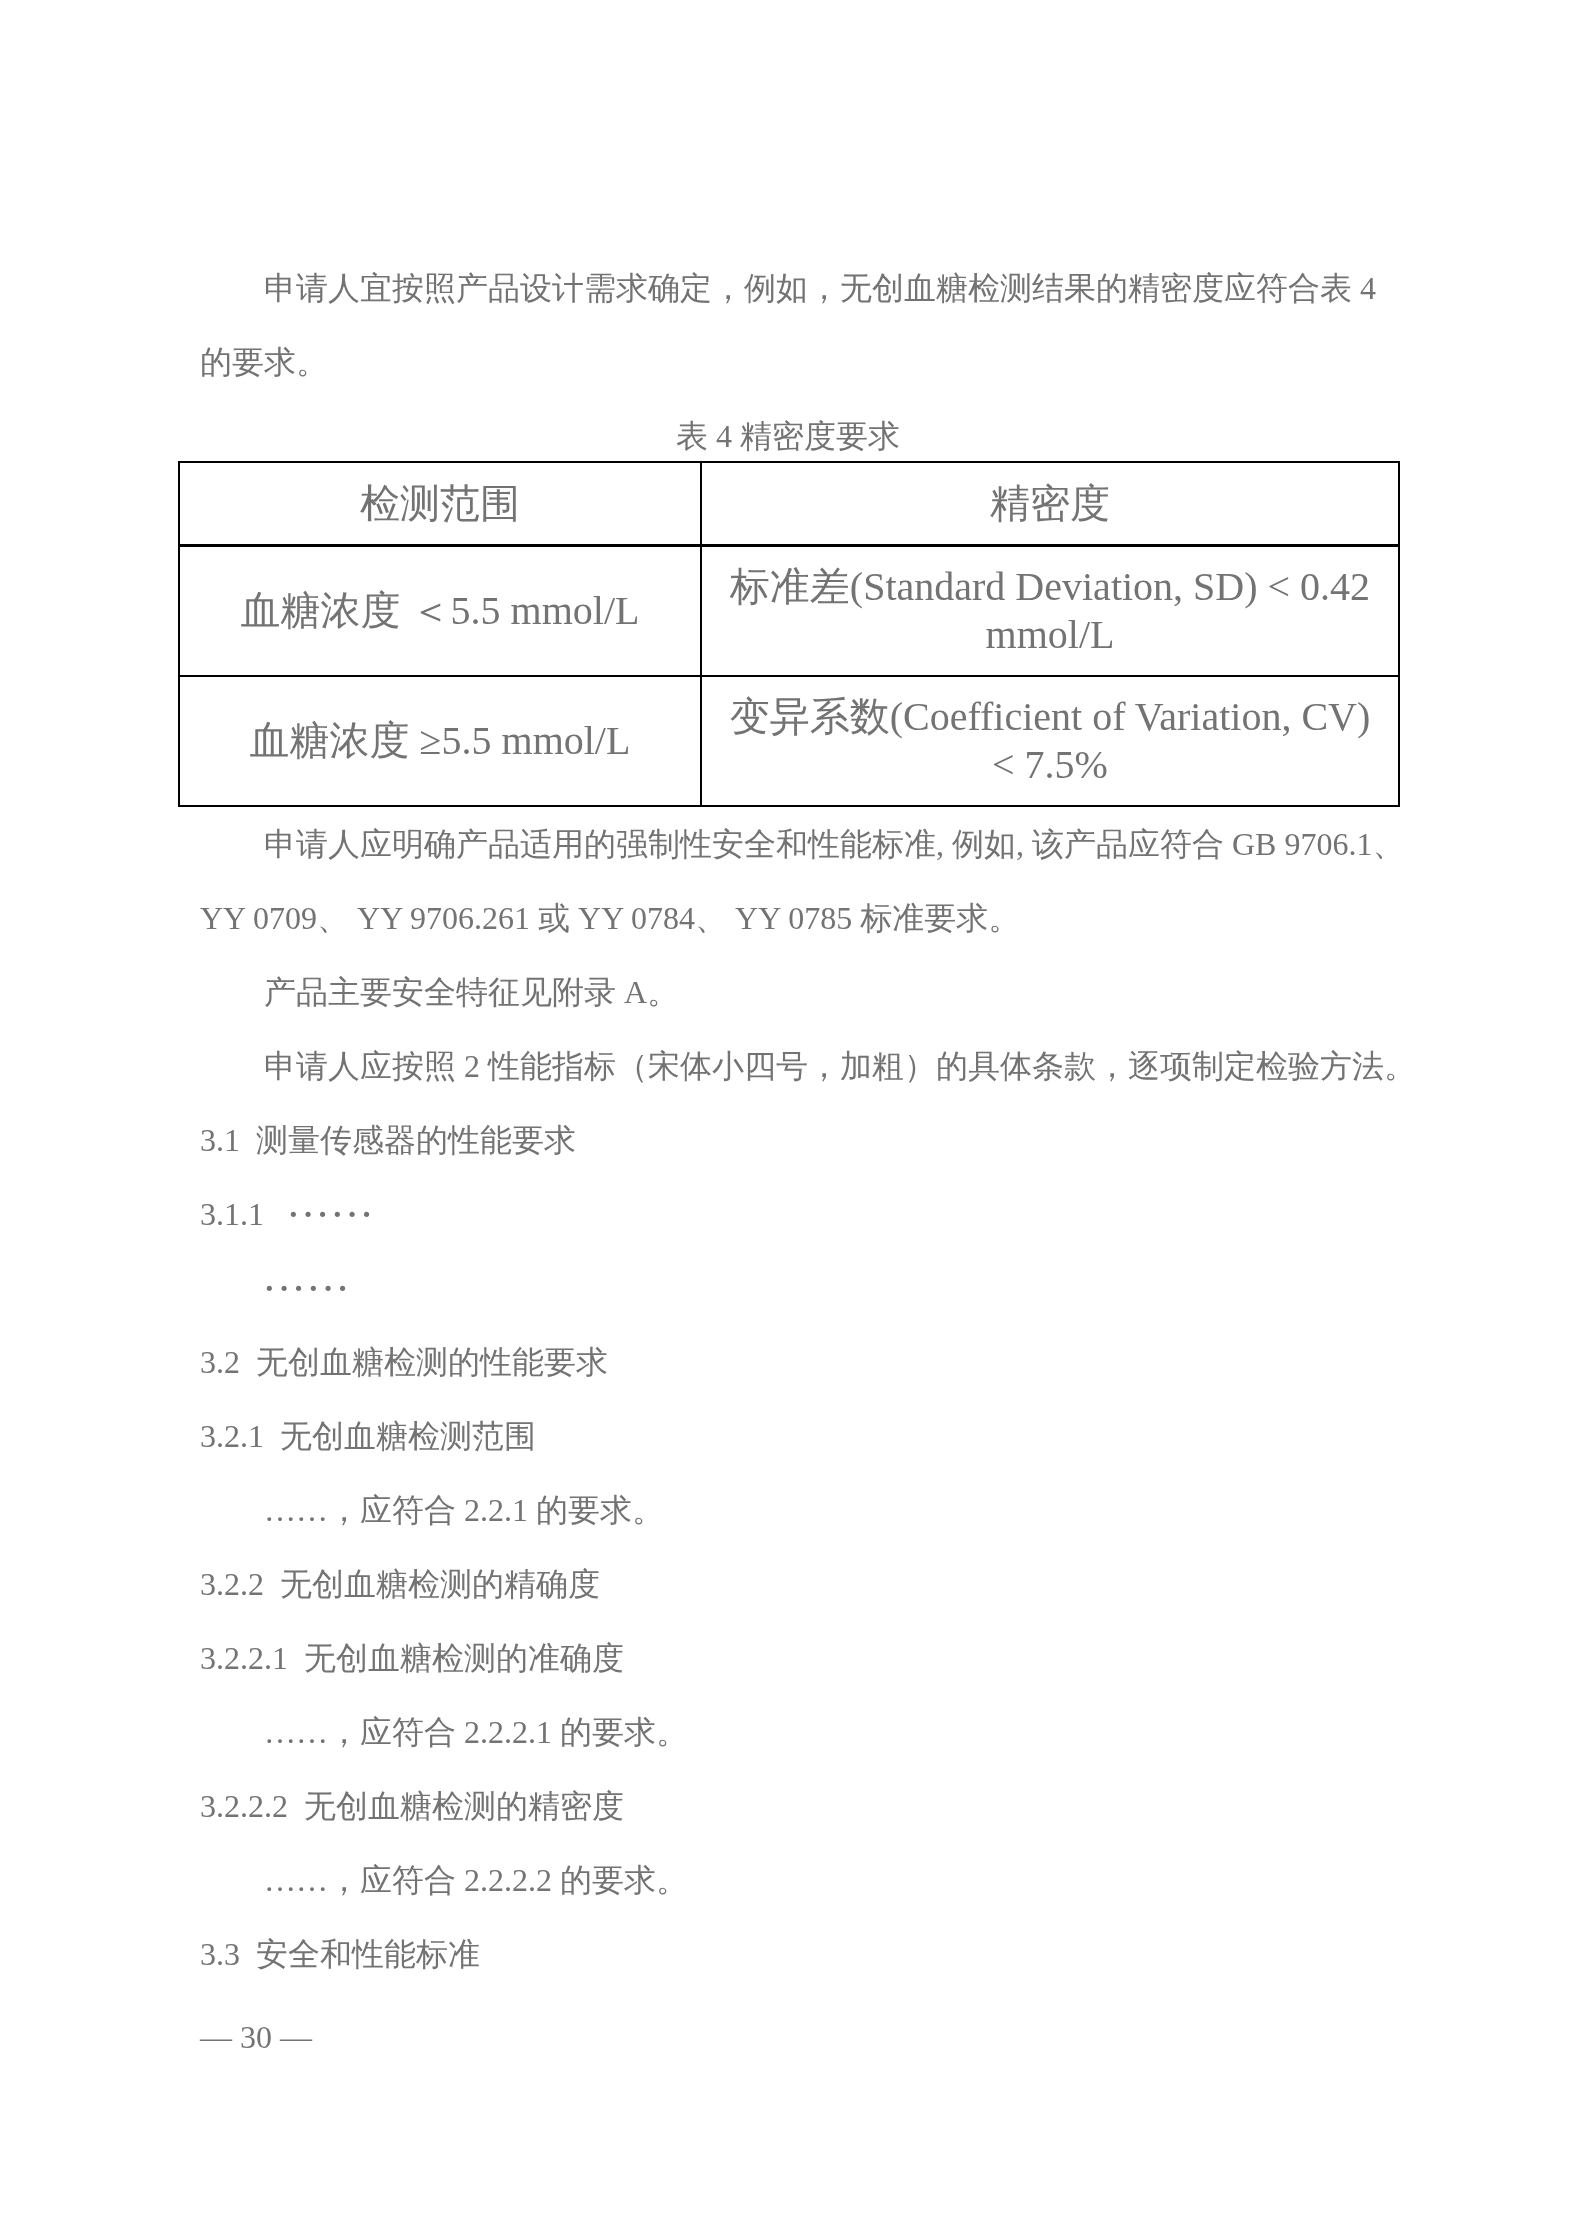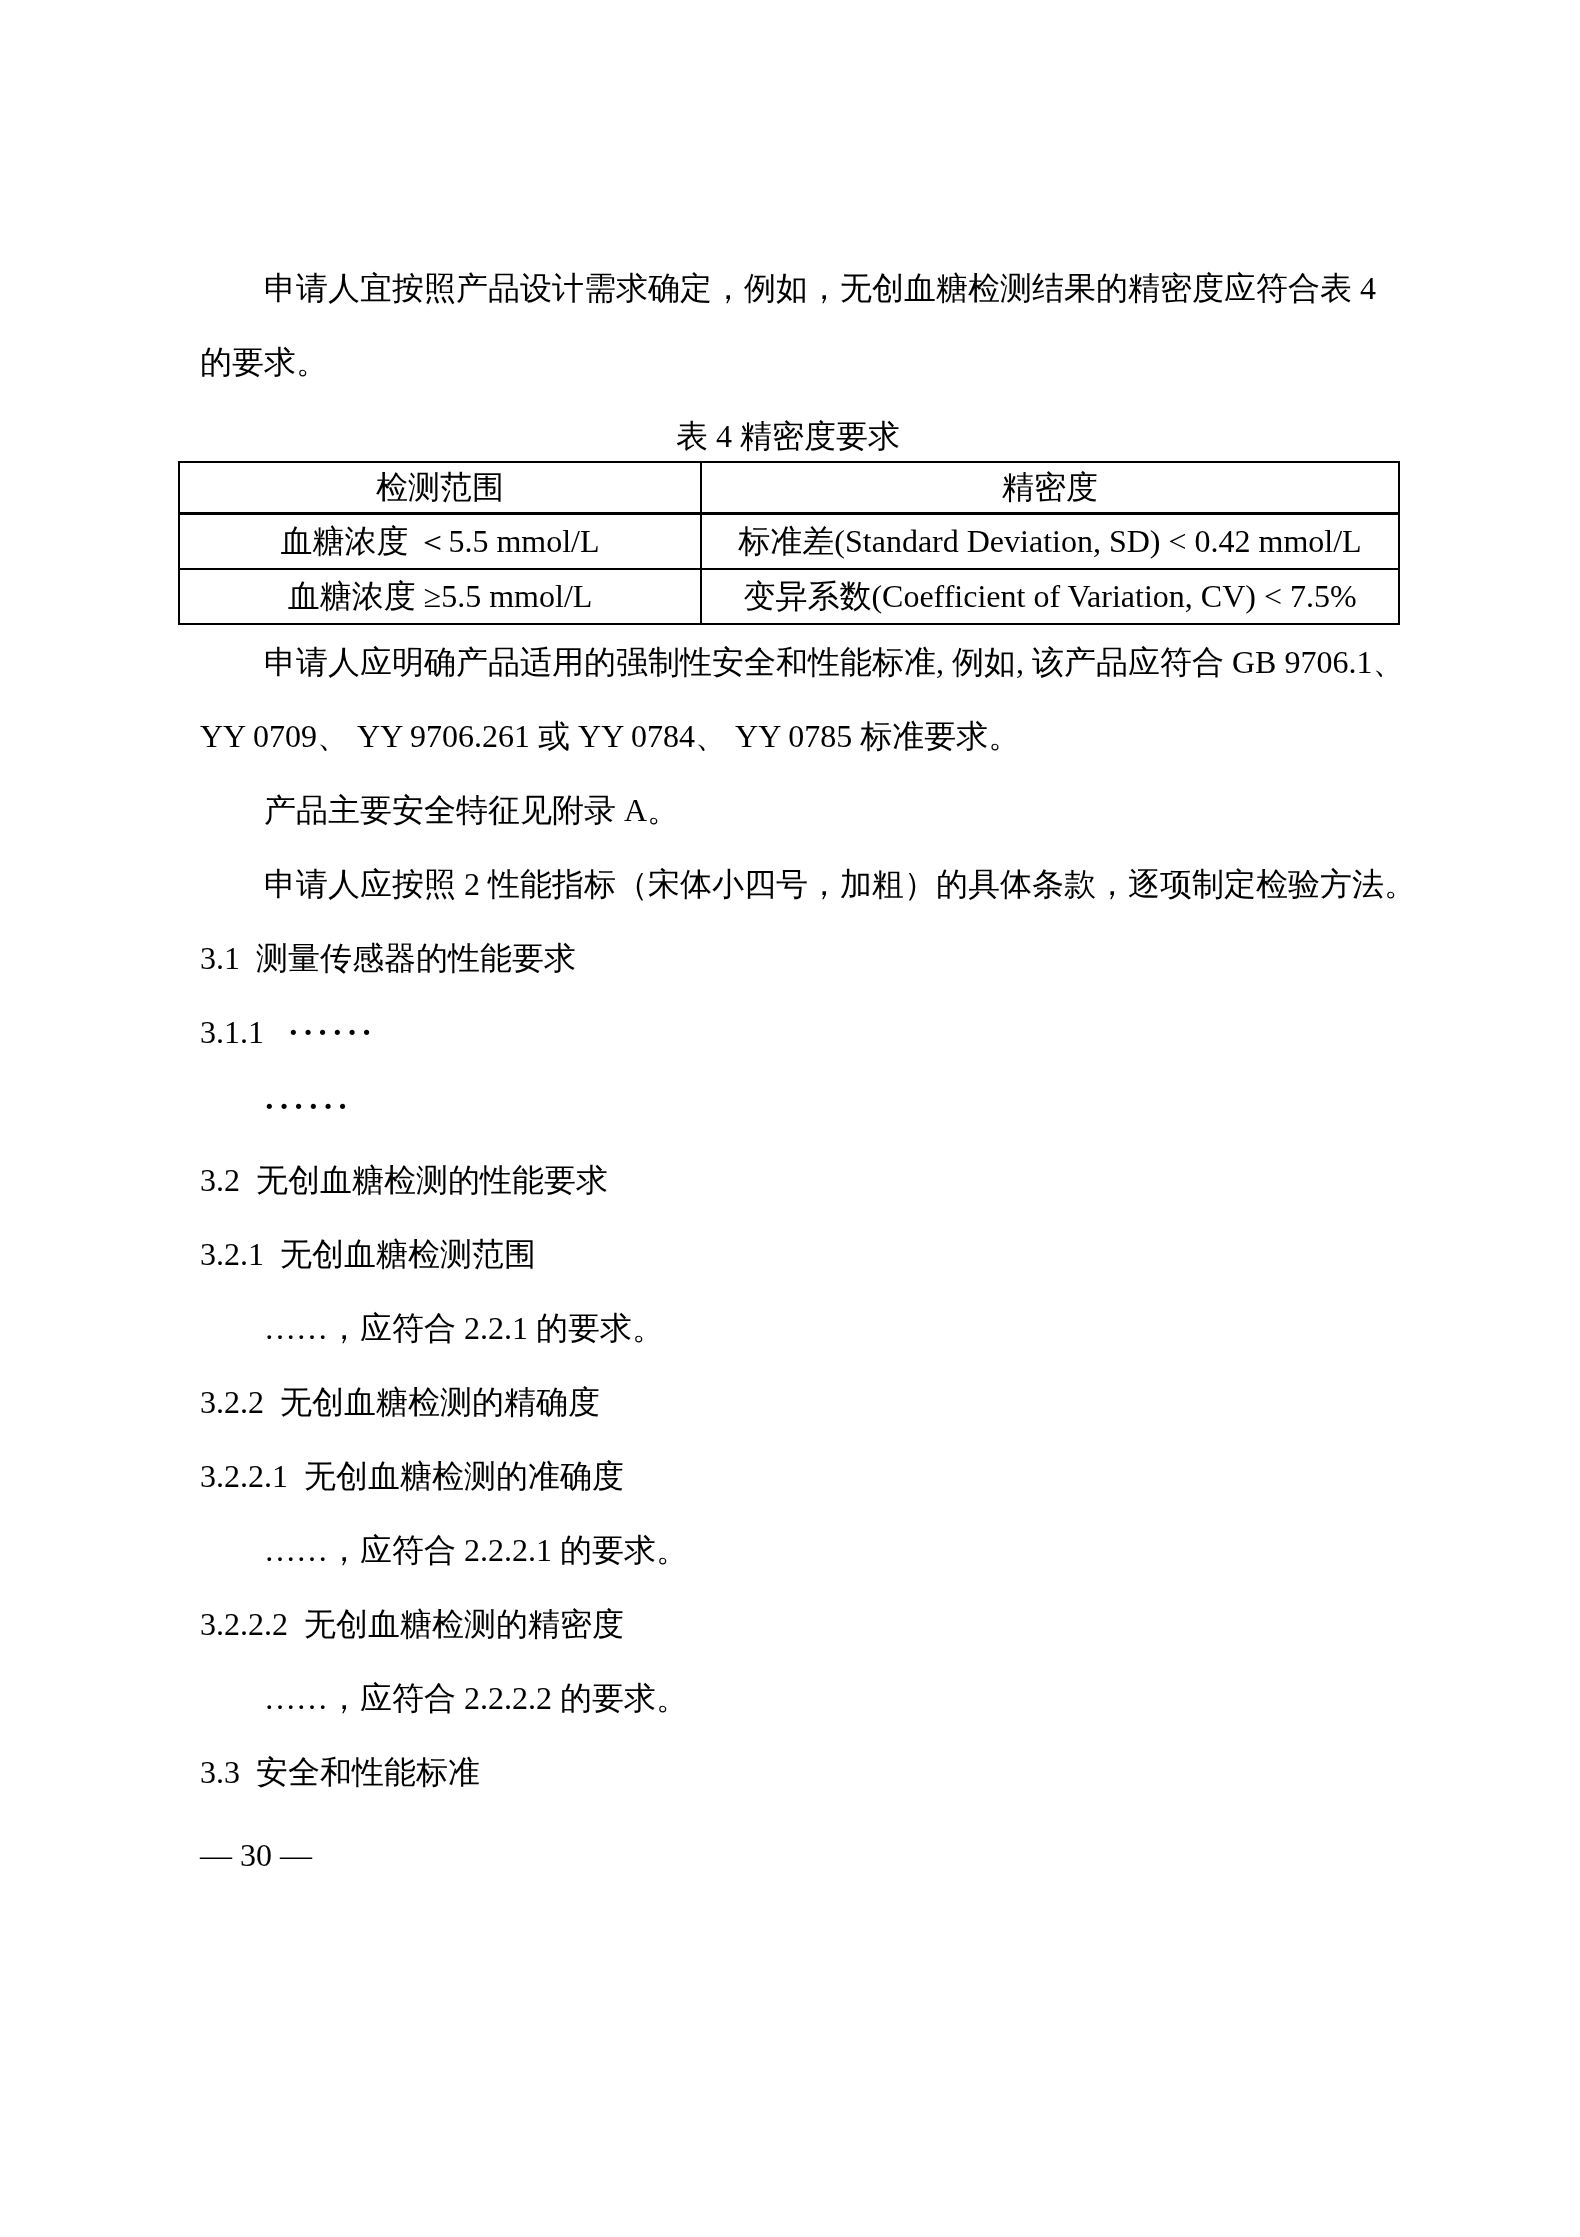--- a/index.html
+++ b/index.html
@@ -1,21 +1,21 @@
 <!DOCTYPE html>
 <html lang="zh"><head>
 <meta charset="utf-8">
 <style>
   html,body{margin:0;padding:0;background:#ffffff;}
   .page{
     position:relative;
     width:1580px;
     height:2237px;
     background:#ffffff;
-    color:#000000;
+    color:#737373;
     font-family:"Liberation Serif","DejaVu Serif",serif;
     font-size:32px;
     overflow:hidden;
   }
   .content{
     position:absolute;
     left:200px;
     top:251px;
     width:1232px;
   }
@@ -42,22 +42,22 @@
     table-layout:fixed;
     width:1220px;
     margin-left:-22px;
     margin-top:-12px;
   }
   .t4 th,.t4 td{
     border:2px solid #000000;
     font-weight:normal;
     text-align:center;
     vertical-align:middle;
-    padding:0;
-    font-size:32px;
+    padding:16px;
+    font-size:40px;
     line-height:1.2;
   }
   .t4 th{ height:49px; border-bottom:3px solid #000; }
   .t4 td{ height:53px; }
   .col-range{ width:522px; }
   .col-prec{ width:698px; }
   .footer-line{
     height:74px;
     line-height:74px;
     margin-top:9px;

